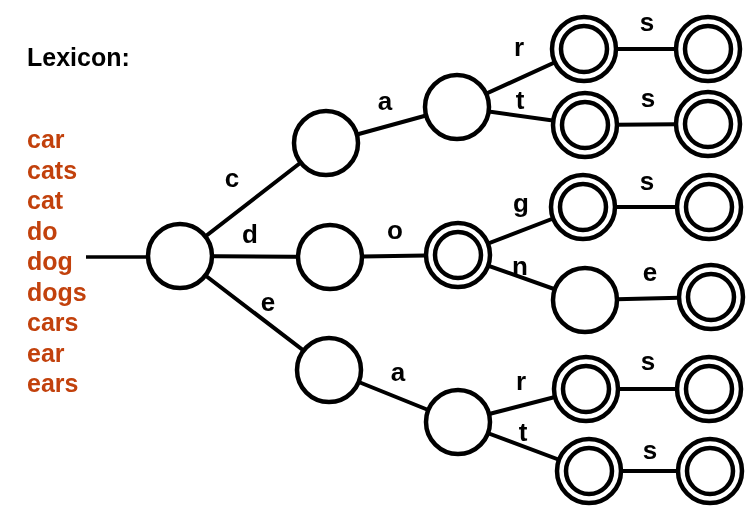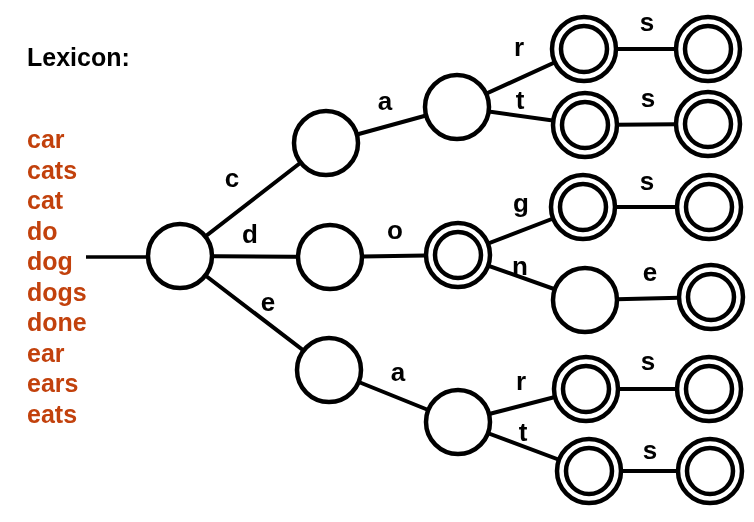--- a/index.html
+++ b/index.html
@@ -77,24 +77,23 @@
 
 <div class="figure">
   <div class="lexicon-title">Lexicon:</div>
   <div class="lexicon-words">
       <div class="lexicon-word">car</div>
       <div class="lexicon-word">cats</div>
       <div class="lexicon-word">cat</div>
       <div class="lexicon-word">do</div>
       <div class="lexicon-word">dog</div>
       <div class="lexicon-word">dogs</div>
-      <div class="lexicon-word">done</div>
+      <div class="lexicon-word">cars</div>
       <div class="lexicon-word">ear</div>
       <div class="lexicon-word">ears</div>
-      <div class="lexicon-word">eats</div>
     </div>
   <svg class="trie" width="754" height="522" viewBox="0 0 754 522" id="trie-svg">
       <line x1="86" y1="257" x2="149" y2="257" class="start-line"></line>
       <line x1="180" y1="256" x2="326" y2="143" class="edge-line"></line>
       <line x1="326" y1="143" x2="457" y2="107" class="edge-line"></line>
       <line x1="457" y1="107" x2="584" y2="49" class="edge-line"></line>
       <line x1="584" y1="49" x2="708" y2="49" class="edge-line"></line>
       <line x1="457" y1="107" x2="585" y2="125" class="edge-line"></line>
       <line x1="585" y1="125" x2="708" y2="124" class="edge-line"></line>
       <line x1="180" y1="256" x2="330" y2="257" class="edge-line"></line>

